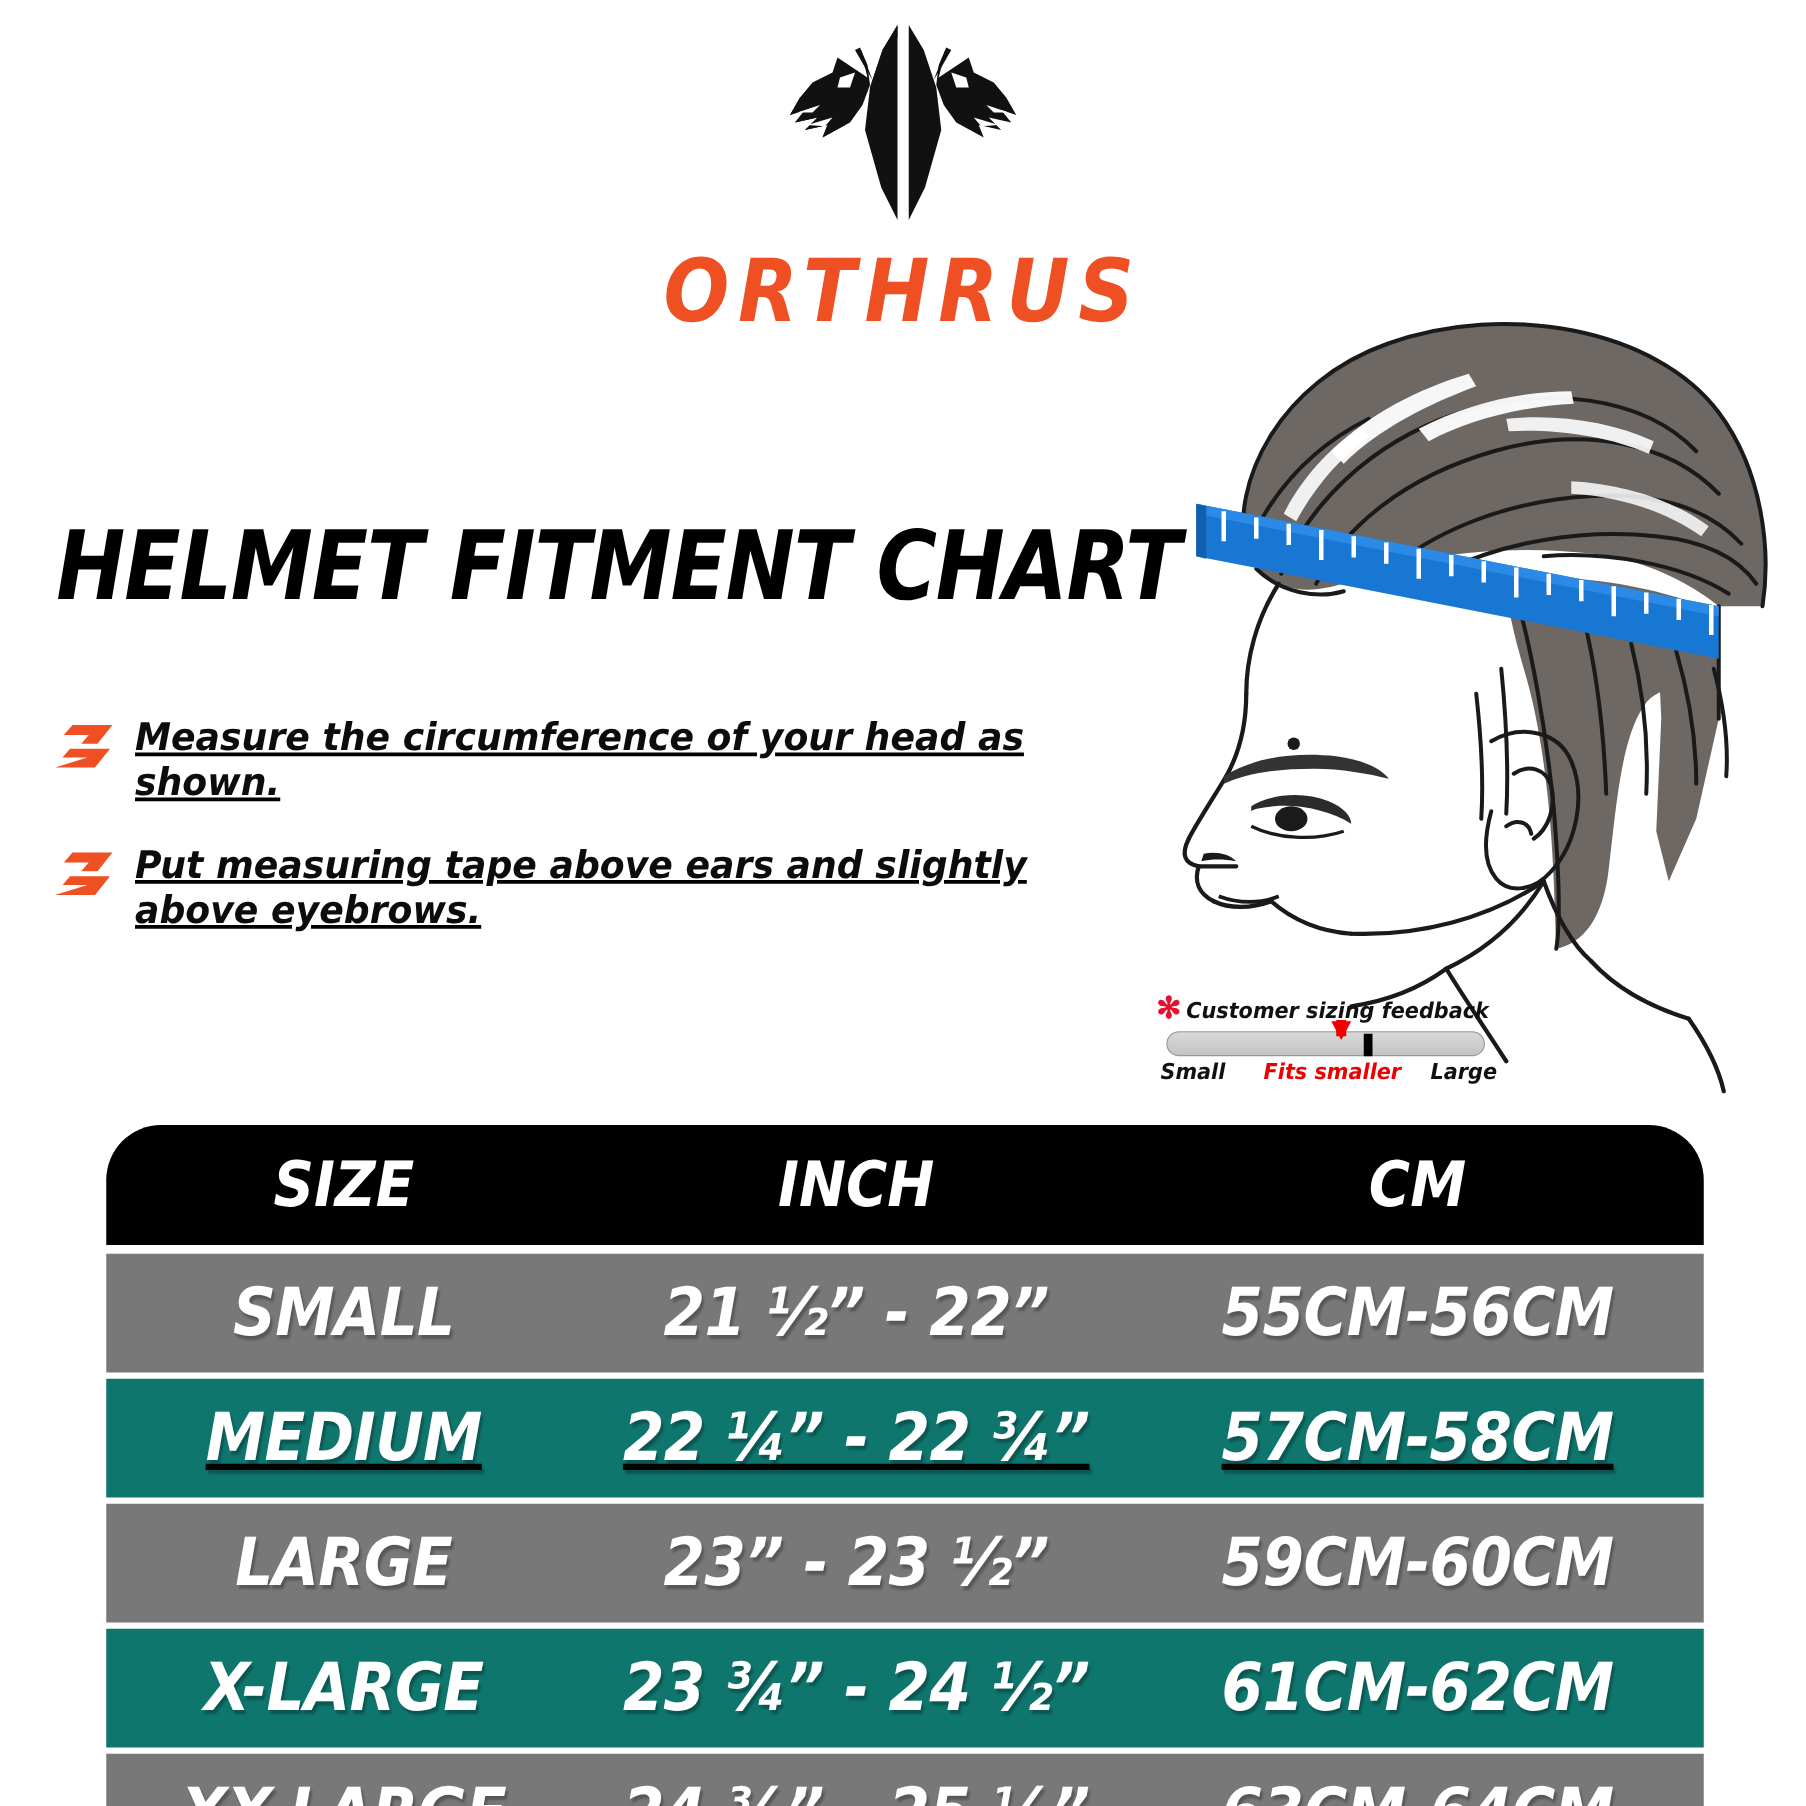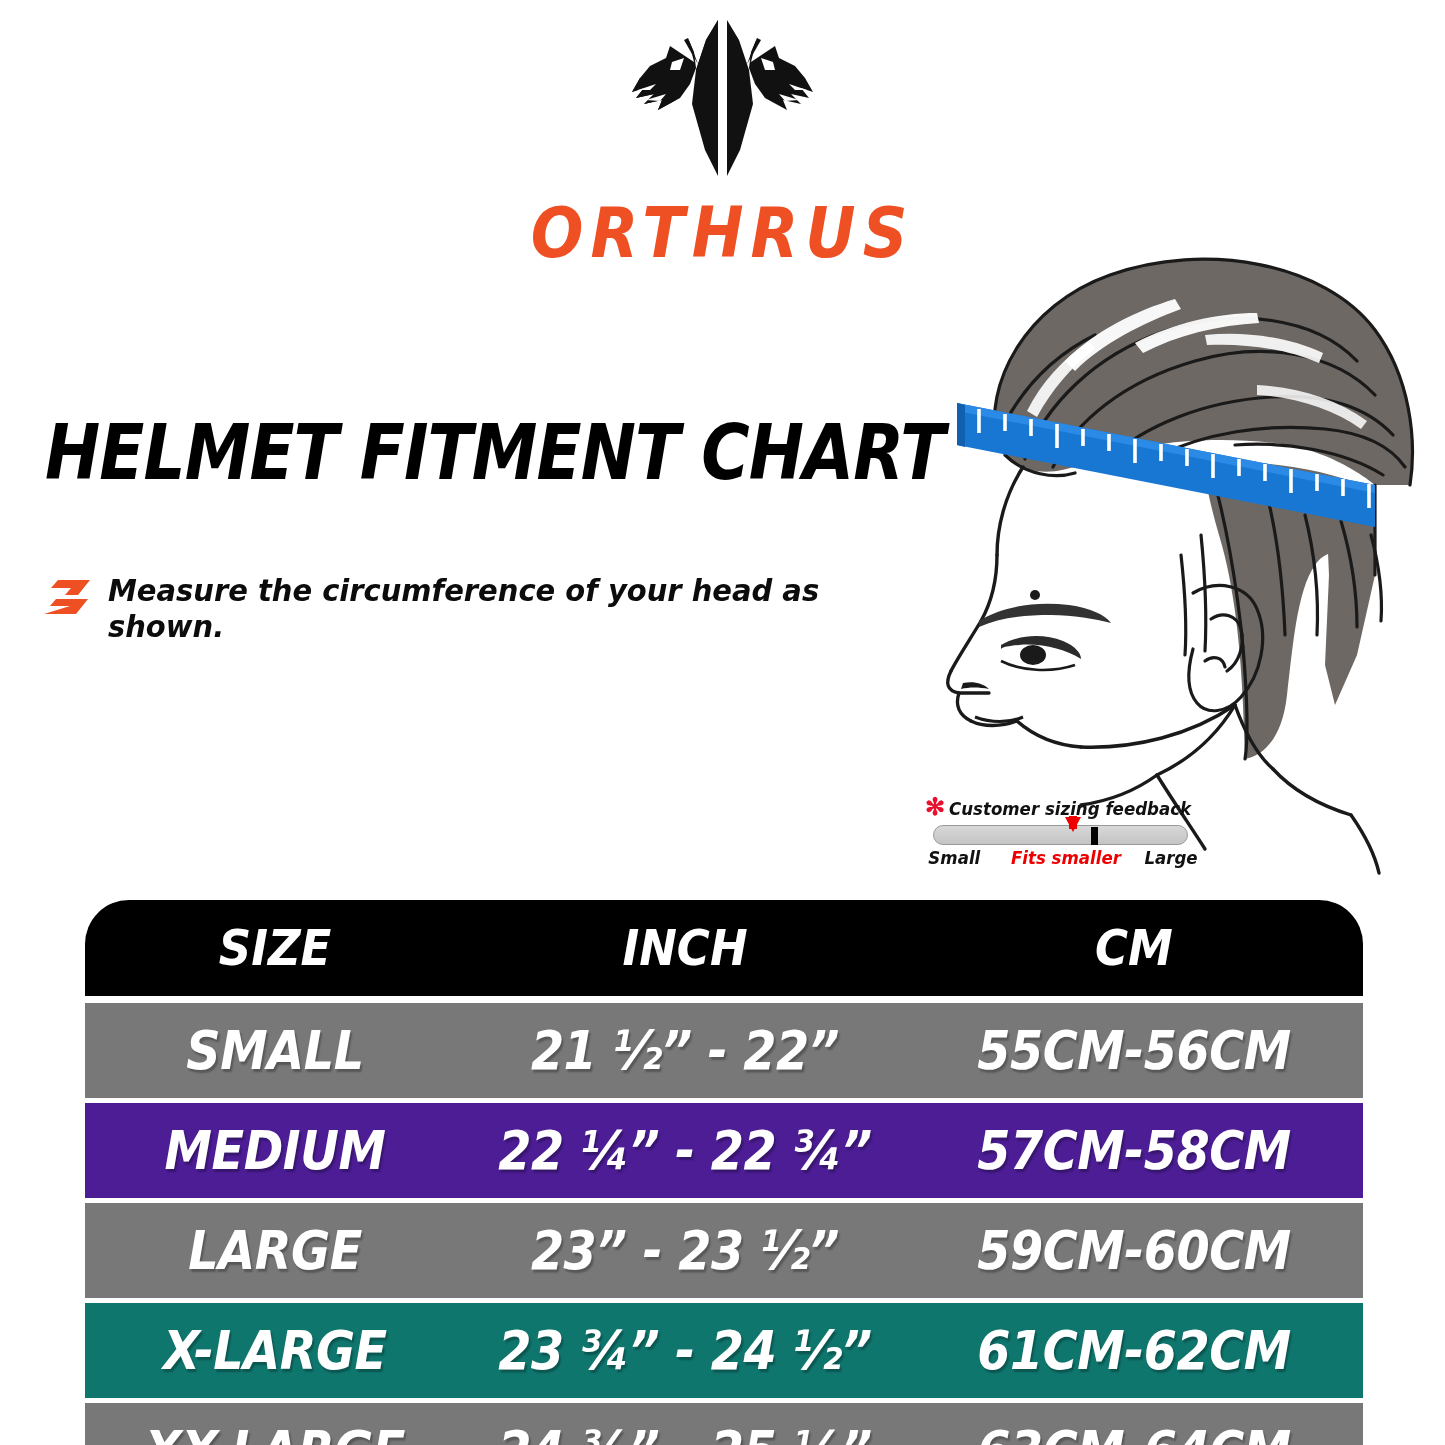--- a/index.html
+++ b/index.html
@@ -25,21 +25,21 @@
   #title{
     position:absolute; left:45px; top:408px;
     font-family:"DejaVu Sans", sans-serif;
     font-size:71px; font-weight:bold; font-style:italic;
     letter-spacing:-1px; color:#000;
     transform:scaleX(0.93) scaleY(1.08); transform-origin:left top;
     white-space:nowrap;
   }
 
   
-  #bullets{ position:absolute; left:44px; top:573px; width:920px; }
+  #bullets{ position:absolute; left:44px; top:573px; width:920px;text-decoration:underline; }
   .bullet{ display:flex; align-items:flex-start; margin-bottom:31px; }
   .bullet-icon{ flex:0 0 46px; width:46px; height:40px; margin-right:18px; margin-top:4px; }
   .bullet-text{
     font-family:"DejaVu Sans", sans-serif;
     font-size:30.5px; font-weight:bold; font-style:italic;
     line-height:1.17; color:#0c0c0c;
     transform:scaleX(0.95); transform-origin:left center;
     white-space:pre-line;
   }
 
@@ -148,20 +148,32 @@
       <svg viewBox="0 0 46 40" width="46" height="40">
         <g fill="#ef5023">
           <path d="M14 3 L46 3 L34 18 L21 18 L27 11 L7 11 Z"></path>
           <path d="M0 37 L32 37 L44 22 L12 22 L6 29 L26 29 Z"></path>
         </g>
       </svg>
     </span>
     <span class="bullet-text">Measure the circumference of your head as shown.</span>
   </div>
 
+  <div class="bullet">
+    <span class="bullet-icon">
+      <svg viewBox="0 0 46 40" width="46" height="40">
+        <g fill="#ef5023">
+          <path d="M14 3 L46 3 L34 18 L21 18 L27 11 L7 11 Z"></path>
+          <path d="M0 37 L32 37 L44 22 L12 22 L6 29 L26 29 Z"></path>
+        </g>
+      </svg>
+    </span>
+    <span class="bullet-text">Put measuring tape above ears  and slightly
+above eyebrows.</span>
+  </div>
 
 </div>
 
 <div id="illus">
   <svg viewBox="0 0 530 640" width="530" height="640">
 
     <g>
       <path d="M92 210 C78 150 120 70 205 40 C300 6 420 28 470 95
                C505 142 512 205 505 250 L470 250 C470 250 430 215 370 208
                C300 200 230 208 180 228 C140 244 112 238 92 210 Z" fill="#6e6864"></path>
@@ -291,21 +303,21 @@
     <div class="cell c-inch">INCH</div>
     <div class="cell c-cm">CM</div>
   </div>
 
   <div class="trow body" style="background: rgb(120, 120, 120);">
     <div class="cell c-size">SMALL</div>
     <div class="cell c-inch">21 ½” - 22”</div>
     <div class="cell c-cm">55CM-56CM</div>
   </div>
 
-  <div class="trow body" style="background: #4c1d95;">
+  <div class="trow body" style="background: #0f766e; text-decoration: underline;">
     <div class="cell c-size">MEDIUM</div>
     <div class="cell c-inch">22 ¼” - 22 ¾”</div>
     <div class="cell c-cm">57CM-58CM</div>
   </div>
 
   <div class="trow body" style="background: rgb(120, 120, 120);">
     <div class="cell c-size">LARGE</div>
     <div class="cell c-inch">23” - 23 ½”</div>
     <div class="cell c-cm">59CM-60CM</div>
   </div>

